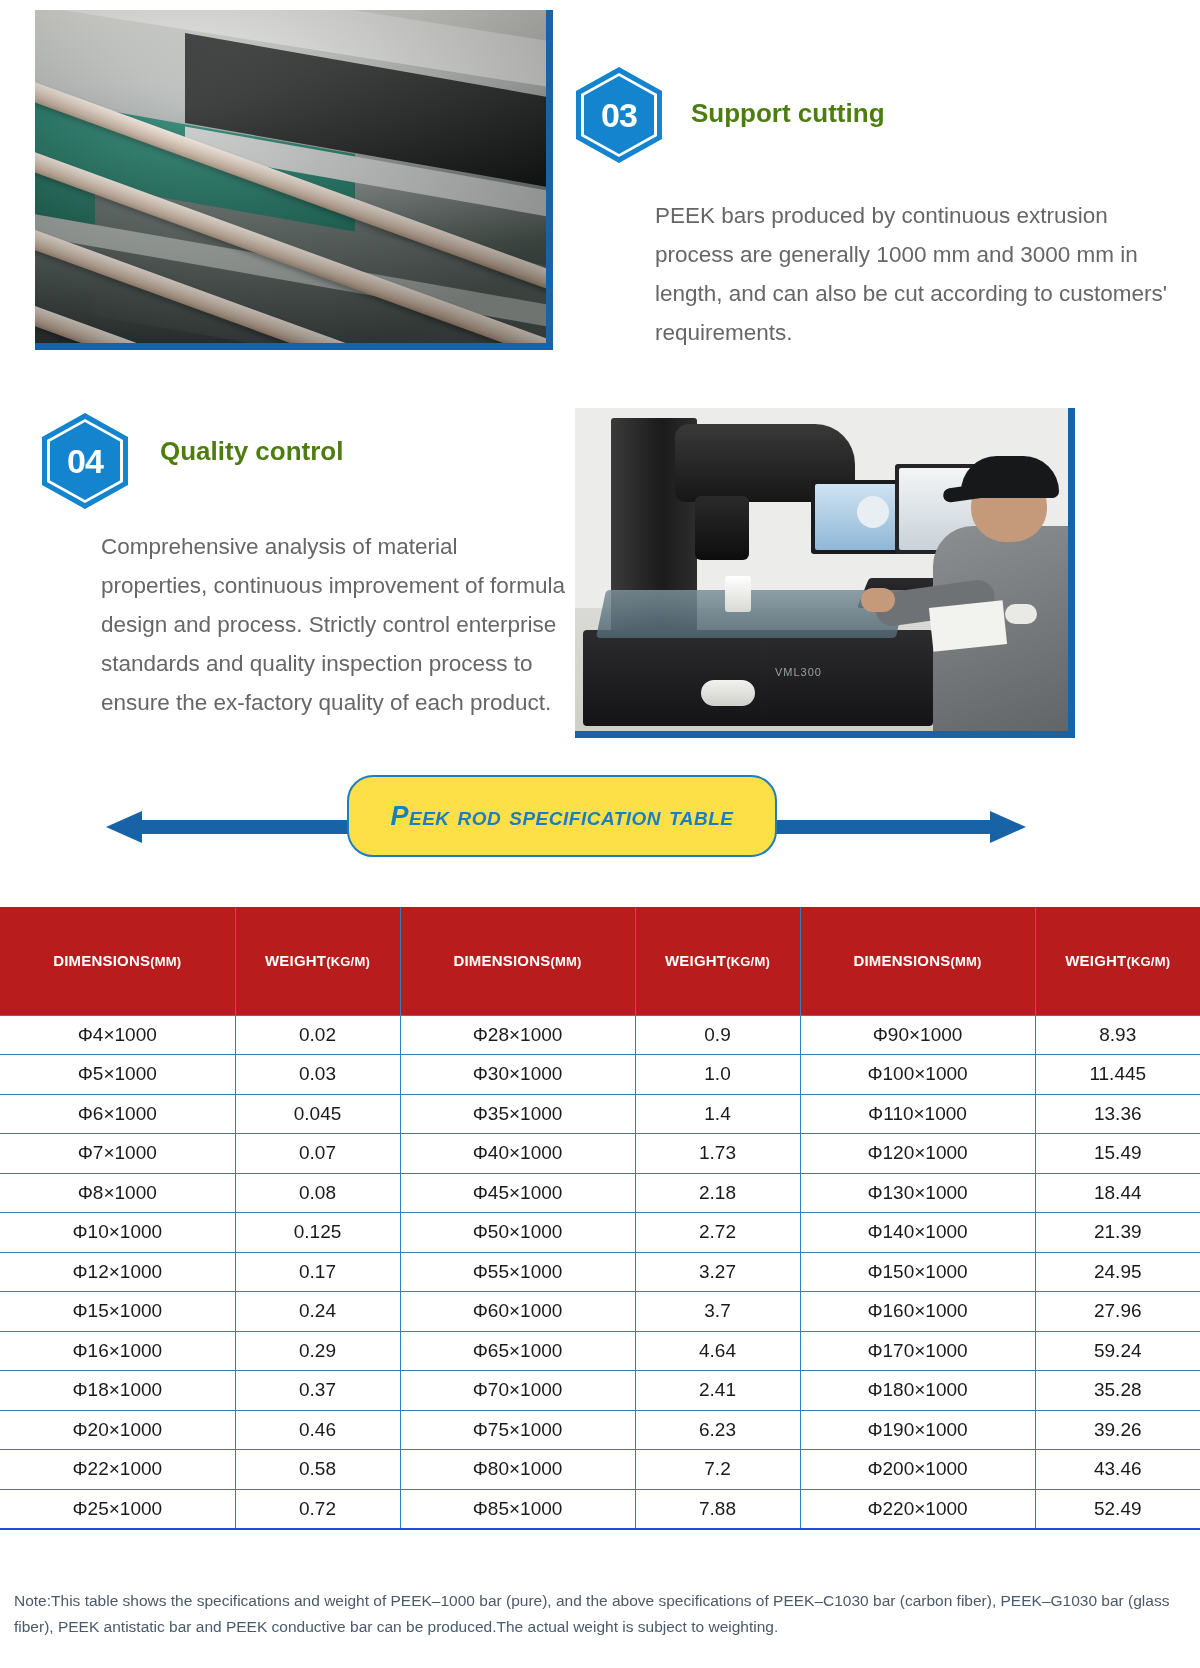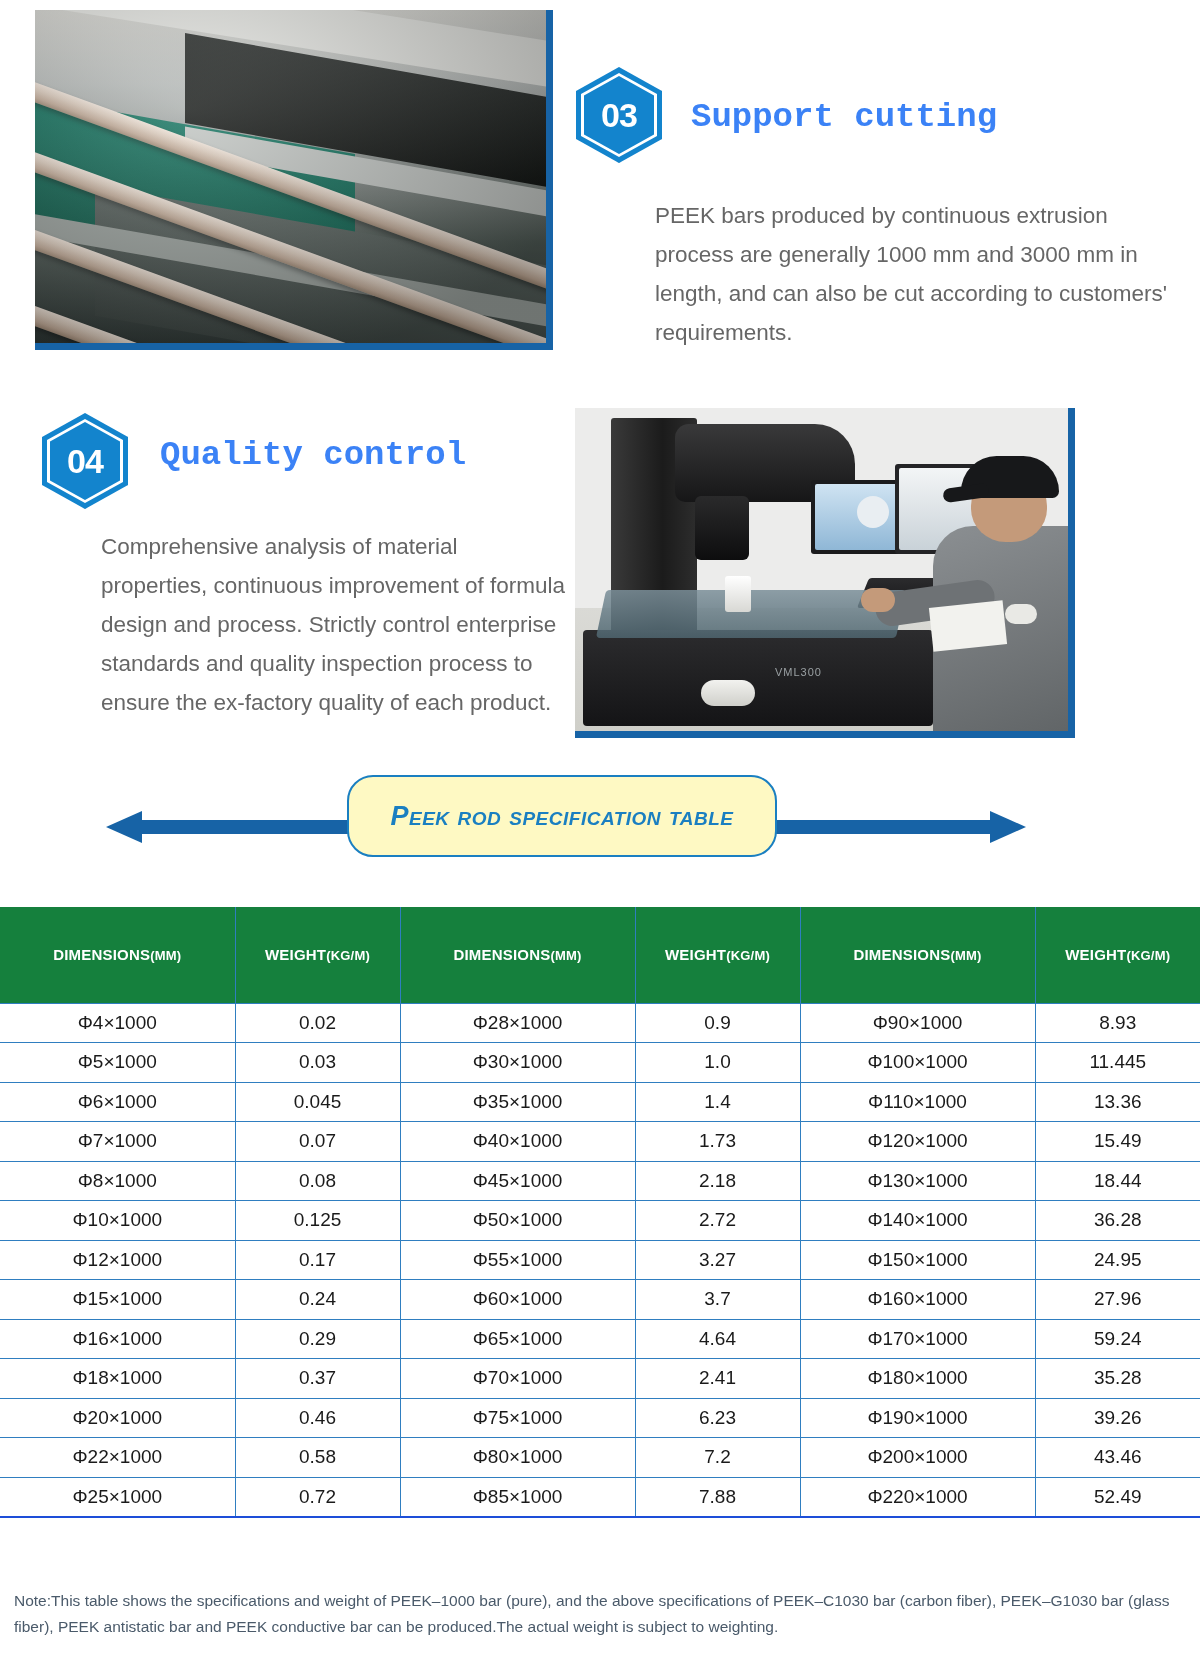--- a/index.html
+++ b/index.html
@@ -86,22 +86,22 @@
   }
   .hex-num {
     position:absolute; left:0; top:0; width:86px; height:96px;
     display:flex; align-items:center; justify-content:center;
     color:#ffffff; font-size:34px; font-weight:bold; letter-spacing:-1px;
     font-family:"Liberation Sans", sans-serif;
   }
 
   .sec-title {
     position:absolute;
-    font-size:34px; font-weight:bold; color:#3b82f6;
-    font-family:Liberation Mono, monospace;
+    font-size:26px; font-weight:bold; color:#4d7c0f;
+    font-family:Liberation Sans, sans-serif;
     white-space:nowrap;
   }
   .sec-body {
     position:absolute;
     font-size:22.5px; line-height:39px; color:#666666;
     font-family:"Liberation Sans", sans-serif;
   }
 
   
   .photo04 { left:575px; top:408px; width:500px; height:330px; }
@@ -135,36 +135,36 @@
   
   .banner { position:absolute; left:0; top:770px; width:1200px; height:110px; }
   .arrow-left, .arrow-right { position:absolute; top:50px; height:14px; background:#1763a6; }
   .arrow-left { left:140px; width:230px; }
   .arrow-right { left:760px; width:230px; }
   .arrow-head { position:absolute; top:41px; width:0; height:0; border-top:16px solid transparent; border-bottom:16px solid transparent; }
   .arrow-head.l { left:106px; border-right:36px solid #1763a6; }
   .arrow-head.r { left:990px; border-left:36px solid #1763a6; }
   .banner-box {
     position:absolute; left:347px; top:5px; width:430px; height:82px;
-    border:2px solid #1a7fc1; border-radius:26px; background:#fef9c3;
+    border:2px solid #1a7fc1; border-radius:26px; background:#fde047;
     display:flex; align-items:center; justify-content:center;
   }
   .banner-title {
     color:#1a7fc1; font-style:italic; font-weight:bold;
     font-size:27px; font-variant:small-caps; letter-spacing:.5px;
     font-family:"Liberation Sans", sans-serif; white-space:nowrap;
   }
 
   
   .tablewrap { position:absolute; left:0; top:907px; width:1200px; }
   table.spec { border-collapse:collapse; width:1200px; table-layout:fixed; }
   table.spec th {
-    background:#15803d; color:#ffffff;
+    background:#b91c1c; color:#ffffff;
     font-size:15px; font-weight:bold; letter-spacing:.2px;
-    height:96px; vertical-align:middle; text-align:center;
+    height:108px; vertical-align:middle; text-align:center;
     border-right:1px solid #2f7ec0;
     font-family:"Liberation Sans", sans-serif;
   }
   table.spec th:last-child { border-right:none; }
   table.spec th .sm { font-size:13px; }
   table.spec td {
     height:39.5px; text-align:center; vertical-align:middle;
     font-size:19px; color:#1a1a1a; background:#ffffff;
     border:1px solid #2f7ec0;
     font-family:"Liberation Sans", sans-serif;
@@ -323,21 +323,21 @@
           <td>2.18</td>
           <td>Φ130×1000</td>
           <td>18.44</td>
         </tr>
         <tr>
           <td>Φ10×1000</td>
           <td>0.125</td>
           <td>Φ50×1000</td>
           <td>2.72</td>
           <td>Φ140×1000</td>
-          <td>36.28</td>
+          <td>21.39</td>
         </tr>
         <tr>
           <td>Φ12×1000</td>
           <td>0.17</td>
           <td>Φ55×1000</td>
           <td>3.27</td>
           <td>Φ150×1000</td>
           <td>24.95</td>
         </tr>
         <tr>

